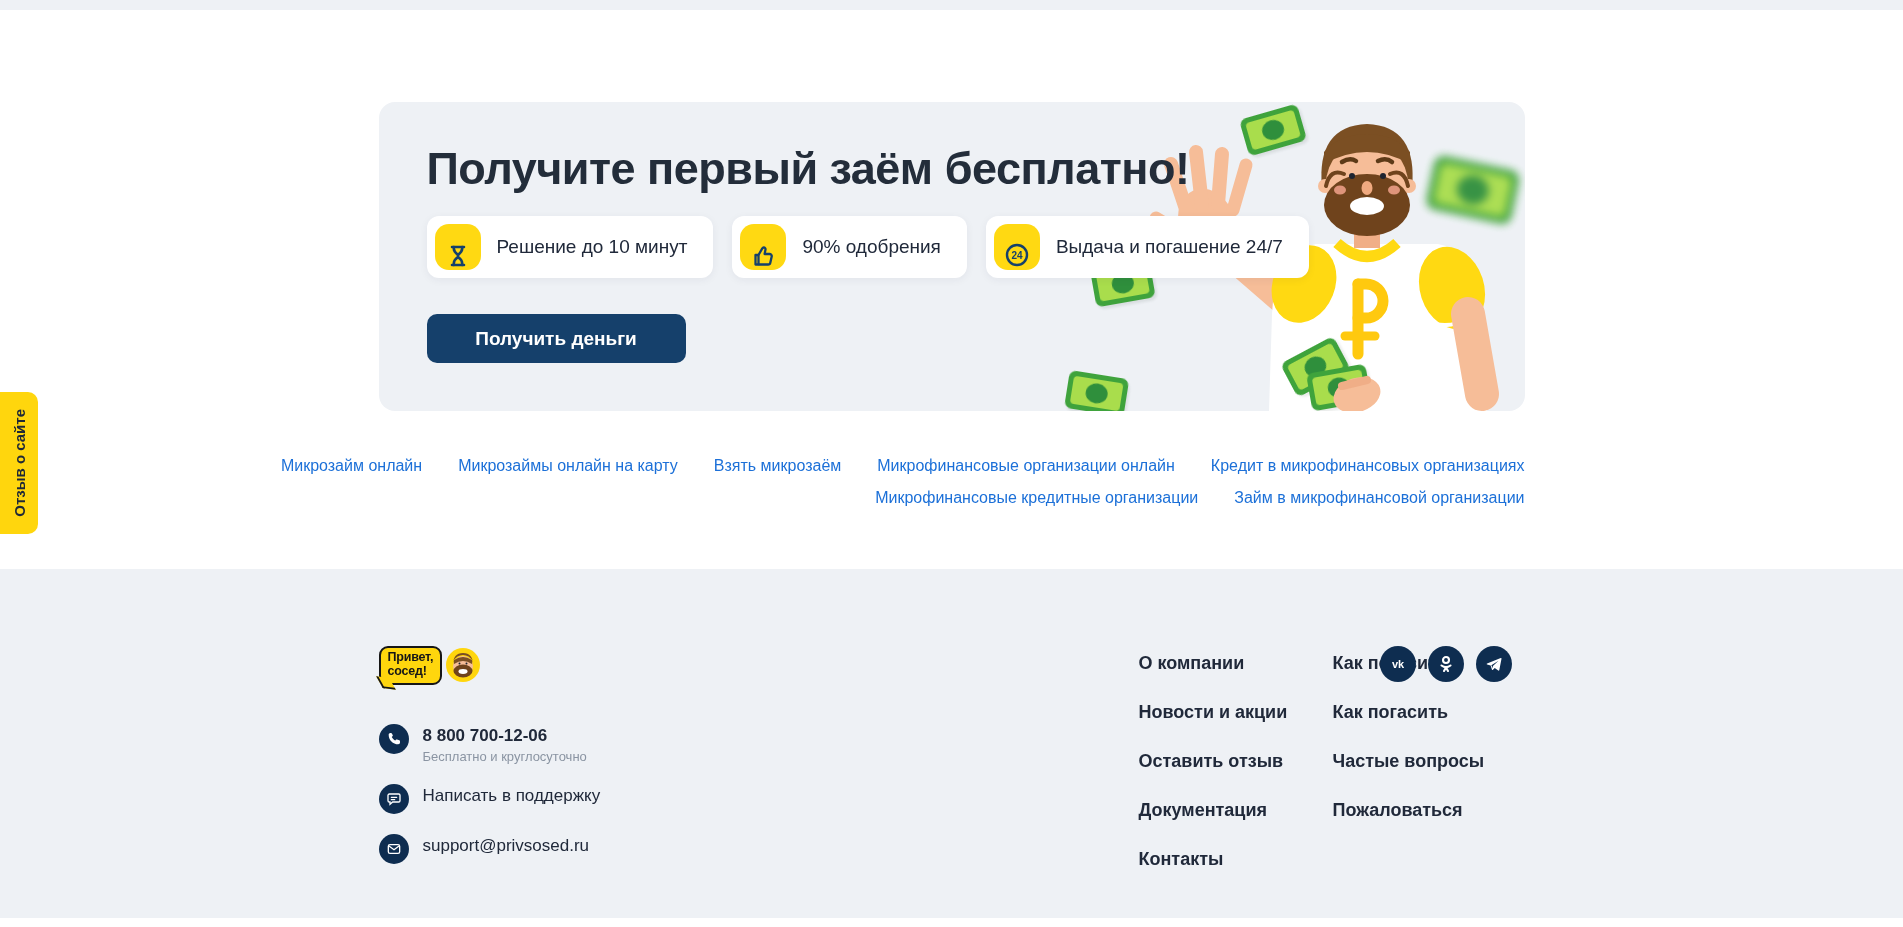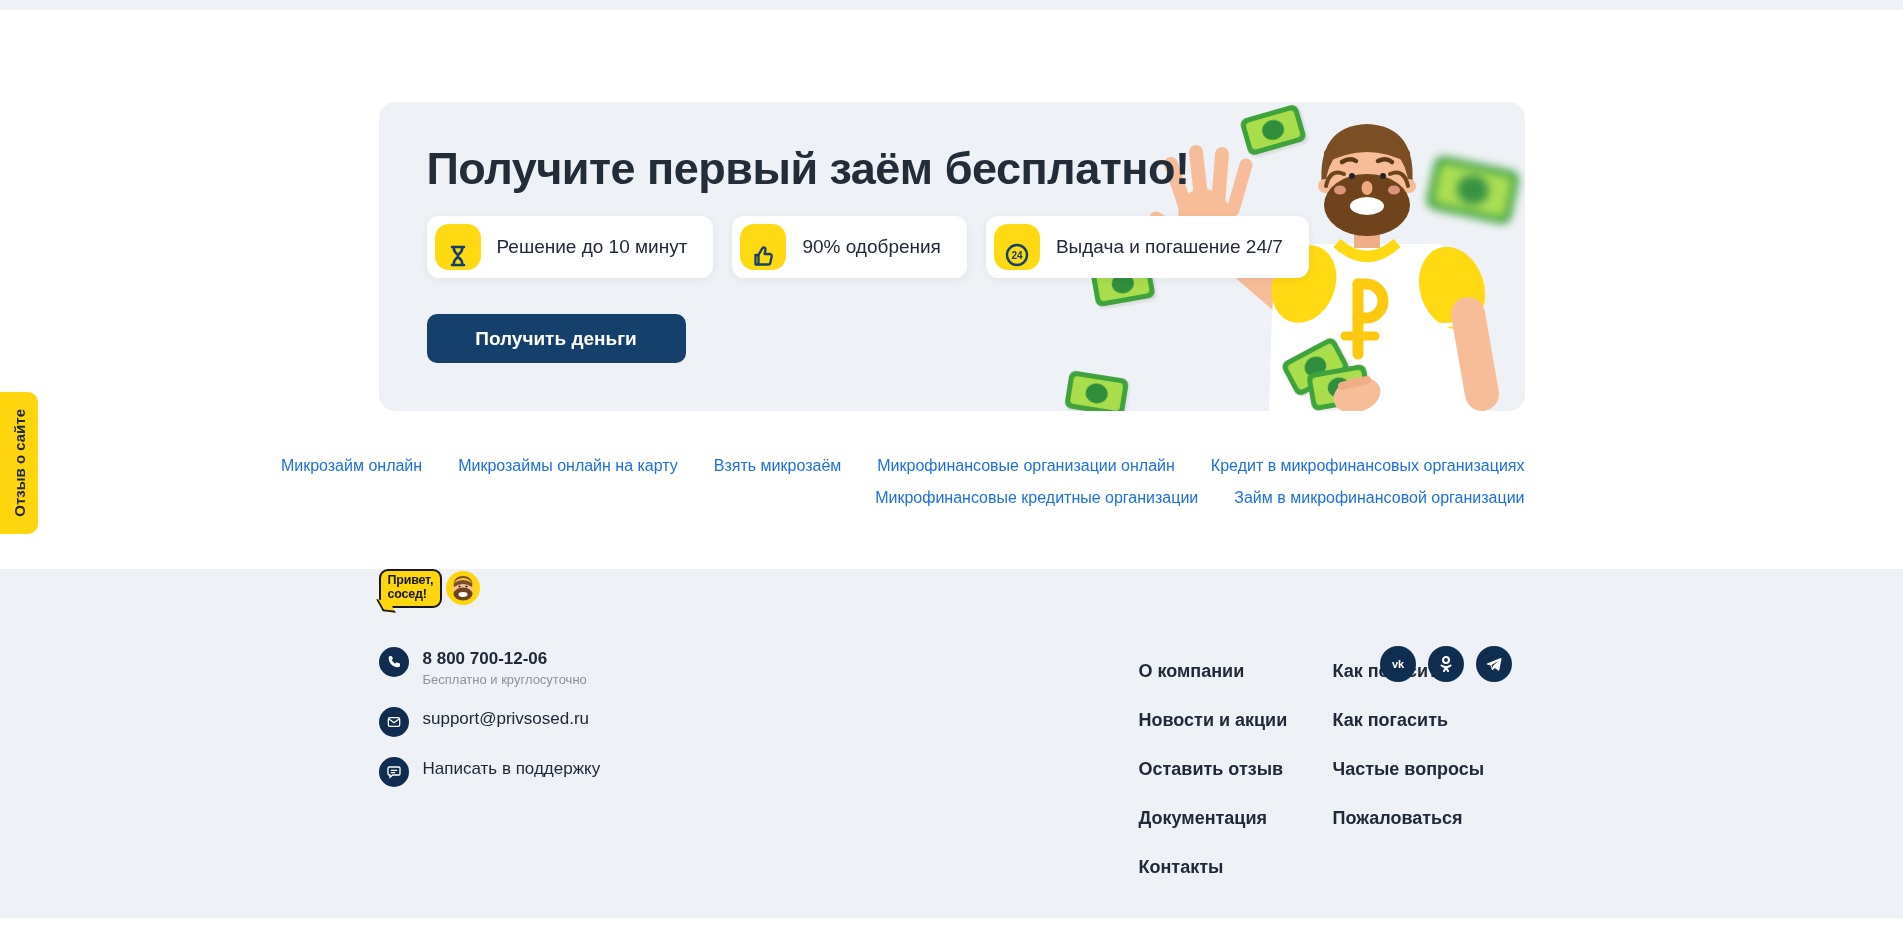--- a/index.html
+++ b/index.html
@@ -35,40 +35,40 @@
   .feedback-tab span { writing-mode:vertical-rl; transform:rotate(180deg);
     font-size:15px; font-weight:700; color:#1E2836; white-space:nowrap; }
 
   
   .seo-links { margin-top:46px; }
   .seo-row { display:flex; justify-content:flex-end; gap:36px; margin-bottom:14px; }
   .seo-row a { color:#1C70D8; font-size:16px; text-decoration:none; white-space:nowrap; }
 
   
   footer { margin-top:62px; background:#EEF1F5; height:349px; }
-  .footer-inner { height:100%; }
+  .footer-inner { padding-top:77px; height:100%; }
 
   .logo { display:flex; align-items:center; gap:3px; width:125px; cursor:pointer; }
   .bubble { position:relative; background:#FFD60D; border:2px solid #161616; border-radius:9px;
     padding:3px 7px 4px 7px; }
   .bubble:after { content:""; position:absolute; left:-1px; bottom:-6px; width:10px; height:10px;
     background:#FFD60D; border-left:2px solid #161616; border-bottom:2px solid #161616;
     transform:skewX(35deg) rotate(8deg); }
   .bubble div { font-size:12.5px; font-weight:800; color:#161616; line-height:1.1; letter-spacing:-0.2px; }
 
   .contacts { margin-top:39px; }
   .contact-row { display:flex; align-items:flex-start; margin-bottom:20px; cursor:pointer; }
   .contact-icon { width:30px; height:30px; border-radius:50%; background:#0E2D50; flex:0 0 30px;
     display:flex; align-items:center; justify-content:center; }
   .contact-body { margin-left:14px; padding-top:2px; }
   .contact-main { font-size:17px; font-weight:700; color:#20293A; }
   .contact-main.reg { font-weight:500; }
   .contact-note { font-size:13px; color:#8A94A2; margin-top:3px; }
 
-  .nav-col { position:absolute; top:92px; }
+  .nav-col { position:absolute; top:84px; }
   .nav-col.col1 { left:760px; }
   .nav-col.col2 { left:954px; }
   .nav-col a { display:block; font-size:18px; font-weight:600; color:#20293A; text-decoration:none;
     margin-bottom:28px; white-space:nowrap; }
 
   .socials { position:absolute; top:77px; right:13px; display:flex; gap:12px; }
   .social-btn { width:36px; height:36px; border-radius:50%; background:#0E2D50; display:flex;
     align-items:center; justify-content:center; cursor:pointer; }
   .footer-rel { position:relative; }
 </style>
@@ -231,39 +231,39 @@
           </svg>
         </div>
         <div class="contact-body">
           <div class="contact-main">8 800 700-12-06</div>
           <div class="contact-note">Бесплатно и круглосуточно</div>
         </div>
       </div>
 
       <div class="contact-row">
         <div class="contact-icon">
+          <svg width="16" height="16" viewBox="0 0 24 24" fill="none" stroke="#FFFFFF" stroke-width="2" stroke-linecap="round">
+            <path d="M5 4.5h14a2 2 0 0 1 2 2v8a2 2 0 0 1-2 2H10l-4 3.5v-3.5H5a2 2 0 0 1-2-2v-8a2 2 0 0 1 2-2z"></path>
+            <path d="M8 9.5h8M8 13h5"></path>
+          </svg>
+        </div>
+        <div class="contact-body">
+          <div class="contact-main reg">Написать в поддержку</div>
+        </div>
+      </div>
+
+      <div class="contact-row">
+        <div class="contact-icon">
           <svg width="16" height="16" viewBox="0 0 24 24" fill="none" stroke="#FFFFFF" stroke-width="2">
             <rect x="3.5" y="5.5" width="17" height="13" rx="2.5"></rect>
             <path d="M4.5 7.5 12 13l7.5-5.5"></path>
           </svg>
         </div>
         <div class="contact-body">
           <div class="contact-main reg">support@privsosed.ru</div>
-        </div>
-      </div>
-
-      <div class="contact-row">
-        <div class="contact-icon">
-          <svg width="16" height="16" viewBox="0 0 24 24" fill="none" stroke="#FFFFFF" stroke-width="2" stroke-linecap="round">
-            <path d="M5 4.5h14a2 2 0 0 1 2 2v8a2 2 0 0 1-2 2H10l-4 3.5v-3.5H5a2 2 0 0 1-2-2v-8a2 2 0 0 1 2-2z"></path>
-            <path d="M8 9.5h8M8 13h5"></path>
-          </svg>
-        </div>
-        <div class="contact-body">
-          <div class="contact-main reg">Написать в поддержку</div>
         </div>
       </div>
     </div>
 
     <nav class="nav-col col1">
       <a href="#">О компании</a>
       <a href="#">Новости и акции</a>
       <a href="#">Оставить отзыв</a>
       <a href="#">Документация</a>
       <a href="#">Контакты</a>

